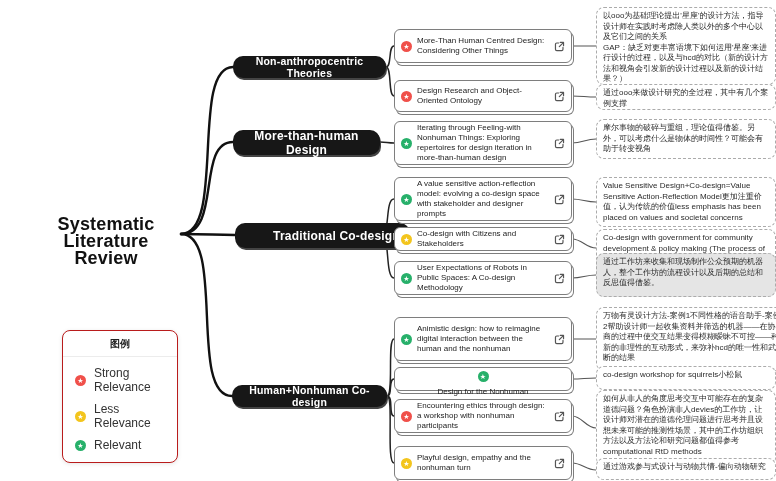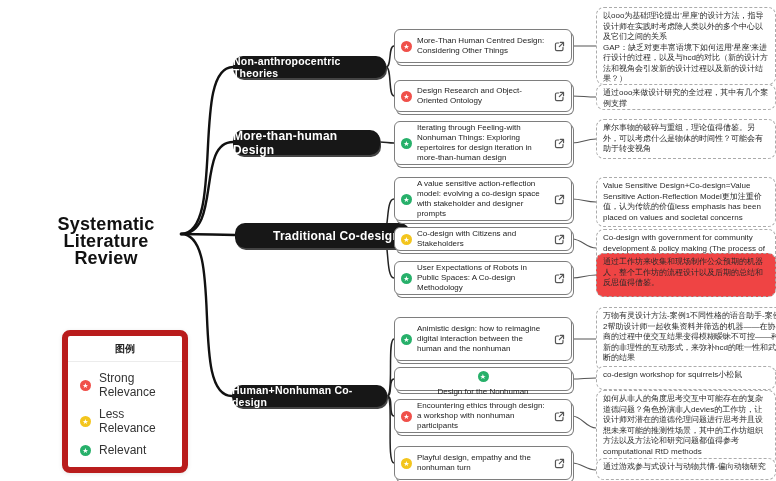--- a/index.html
+++ b/index.html
@@ -8,21 +8,21 @@
   #wires{position:absolute;left:0;top:0;width:776px;height:481px;}
 
   .root-title{
     position:absolute;left:30px;top:216px;width:152px;
     font-size:18px;font-weight:bold;color:#111;text-align:center;
     line-height:17px;white-space:pre-line;letter-spacing:.2px;
   }
   .branch{
     position:absolute;background:#171717;color:#fff;font-weight:bold;
     border-radius:10px;display:flex;align-items:center;justify-content:center;
-    text-align:left;letter-spacing:.2px;box-shadow:1px 2px 0 #444;
+    text-align:center;letter-spacing:.2px;box-shadow:1px 2px 0 #444;
   }
   .card{
     position:absolute;background:#fff;border:1.4px solid #7e7e7e;border-radius:6px;
     display:flex;align-items:center;gap:5px;padding:3px 6px;box-sizing:border-box;
     font-size:8px;line-height:1.25;color:#222;
     box-shadow:2px 3px 0 -1px #ffffff,2px 3px 0 0 #7e7e7e;
   }
   .card .title{flex:1;}
   .dot{
     width:11px;height:11px;border-radius:50%;flex:none;color:#fff;
@@ -33,21 +33,21 @@
   [data-relevance="less"]{background:#f3c51d;}
   [data-relevance="relevant"]{background:#27b06a;}
   .linkicon{flex:none;width:11px;height:11px;}
   .note{
     position:absolute;border:1.2px dashed #ababab;border-radius:8px;background:#fff;
     padding:3px 6px;box-sizing:border-box;font-size:8px;line-height:1.32;color:#2a2a2a;
     white-space:pre-wrap;
   }
   .legend{
     position:absolute;left:62px;top:330px;width:114px;background:#fff;
-    border:6px solid #b91c1c;border-radius:8px;box-shadow:0 1px 4px rgba(0,0,0,.10);
+    border:1px solid #b91c1c;border-radius:8px;box-shadow:0 1px 4px rgba(0,0,0,.10);
   }
   .legend-header{
     text-align:center;font-weight:bold;font-size:10px;color:#222;
     padding:6px 0 5px;border-bottom:1px solid #ececec;
   }
   .legend-body{padding:5px 0 6px;}
   .legend-row{display:flex;align-items:center;gap:8px;padding:4px 12px;font-size:12px;color:#333;}
 </style>
 </head>
 <body>
@@ -193,21 +193,21 @@
         <path d="M10.2 1.8 L5.8 6.2"></path>
       </svg>
   </div>
 
   <div class="note" style="left:596px;top:7px;width:180px;height:78px;">以ooo为基础理论提出'星座'的设计方法，指导设计师在实践时考虑除人类以外的多个中心以及它们之间的关系
 GAP：缺乏对更丰富语境下如何运用'星座'来进行设计的过程，以及与hcd的对比（新的设计方法和视角会引发新的设计过程以及新的设计结果？）</div>
   <div class="note" style="left:596px;top:84px;width:180px;height:26px;">通过ooo来做设计研究的全过程，其中有几个案例支撑</div>
   <div class="note" style="left:596px;top:119px;width:180px;height:40px;">摩尔事物的破碎与重组，理论值得借鉴。另外，可以考虑什么是物体的时间性？可能会有助于转变视角</div>
   <div class="note" style="left:596px;top:177px;width:180px;height:50px;">Value Sensitive Design+Co-design=Value Sensitive Action-Reflection Model更加注重价值，认为传统的价值less emphasis has been placed on values and societal concerns</div>
   <div class="note" style="left:596px;top:229px;width:180px;height:38px;">Co-design with government for community development &amp; policy making (The process of co-design can be referenced)</div>
-  <div class="note" style="left:596px;top:253px;width:180px;height:44px;background:#ef4444;">通过工作坊来收集和现场制作公众预期的机器人，整个工作坊的流程设计以及后期的总结和反思值得借鉴。</div>
+  <div class="note" style="left:596px;top:253px;width:180px;height:44px;background:#e5e5e5;">通过工作坊来收集和现场制作公众预期的机器人，整个工作坊的流程设计以及后期的总结和反思值得借鉴。</div>
   <div class="note" style="left:596px;top:307px;width:194px;height:64px;">万物有灵设计方法-案例1不同性格的语音助手-案例2帮助设计师一起收集资料并筛选的机器——在协商的过程中使交互结果变得模糊暧昧不可控——种新的非理性的互动形式，来弥补hcd的唯一性和武断的结果</div>
   <div class="note" style="left:596px;top:366px;width:180px;height:24px;">co-design workshop for squirrels小松鼠</div>
   <div class="note" style="left:596px;top:390px;width:180px;height:76px;">如何从非人的角度思考交互中可能存在的复杂道德问题？角色扮演非人devies的工作坊，让设计师对潜在的道德伦理问题进行思考并且设想未来可能的推测性场景，其中的工作坊组织方法以及方法论和研究问题都值得参考computational RtD methods</div>
   <div class="note" style="left:596px;top:458px;width:180px;height:22px;">通过游戏参与式设计与动物共情-偏向动物研究</div>
 
   <div class="legend">
     <div class="legend-header">图例</div>
     <div class="legend-body">
       <div class="legend-row">
         <span class="dot" data-relevance="strong"></span>

